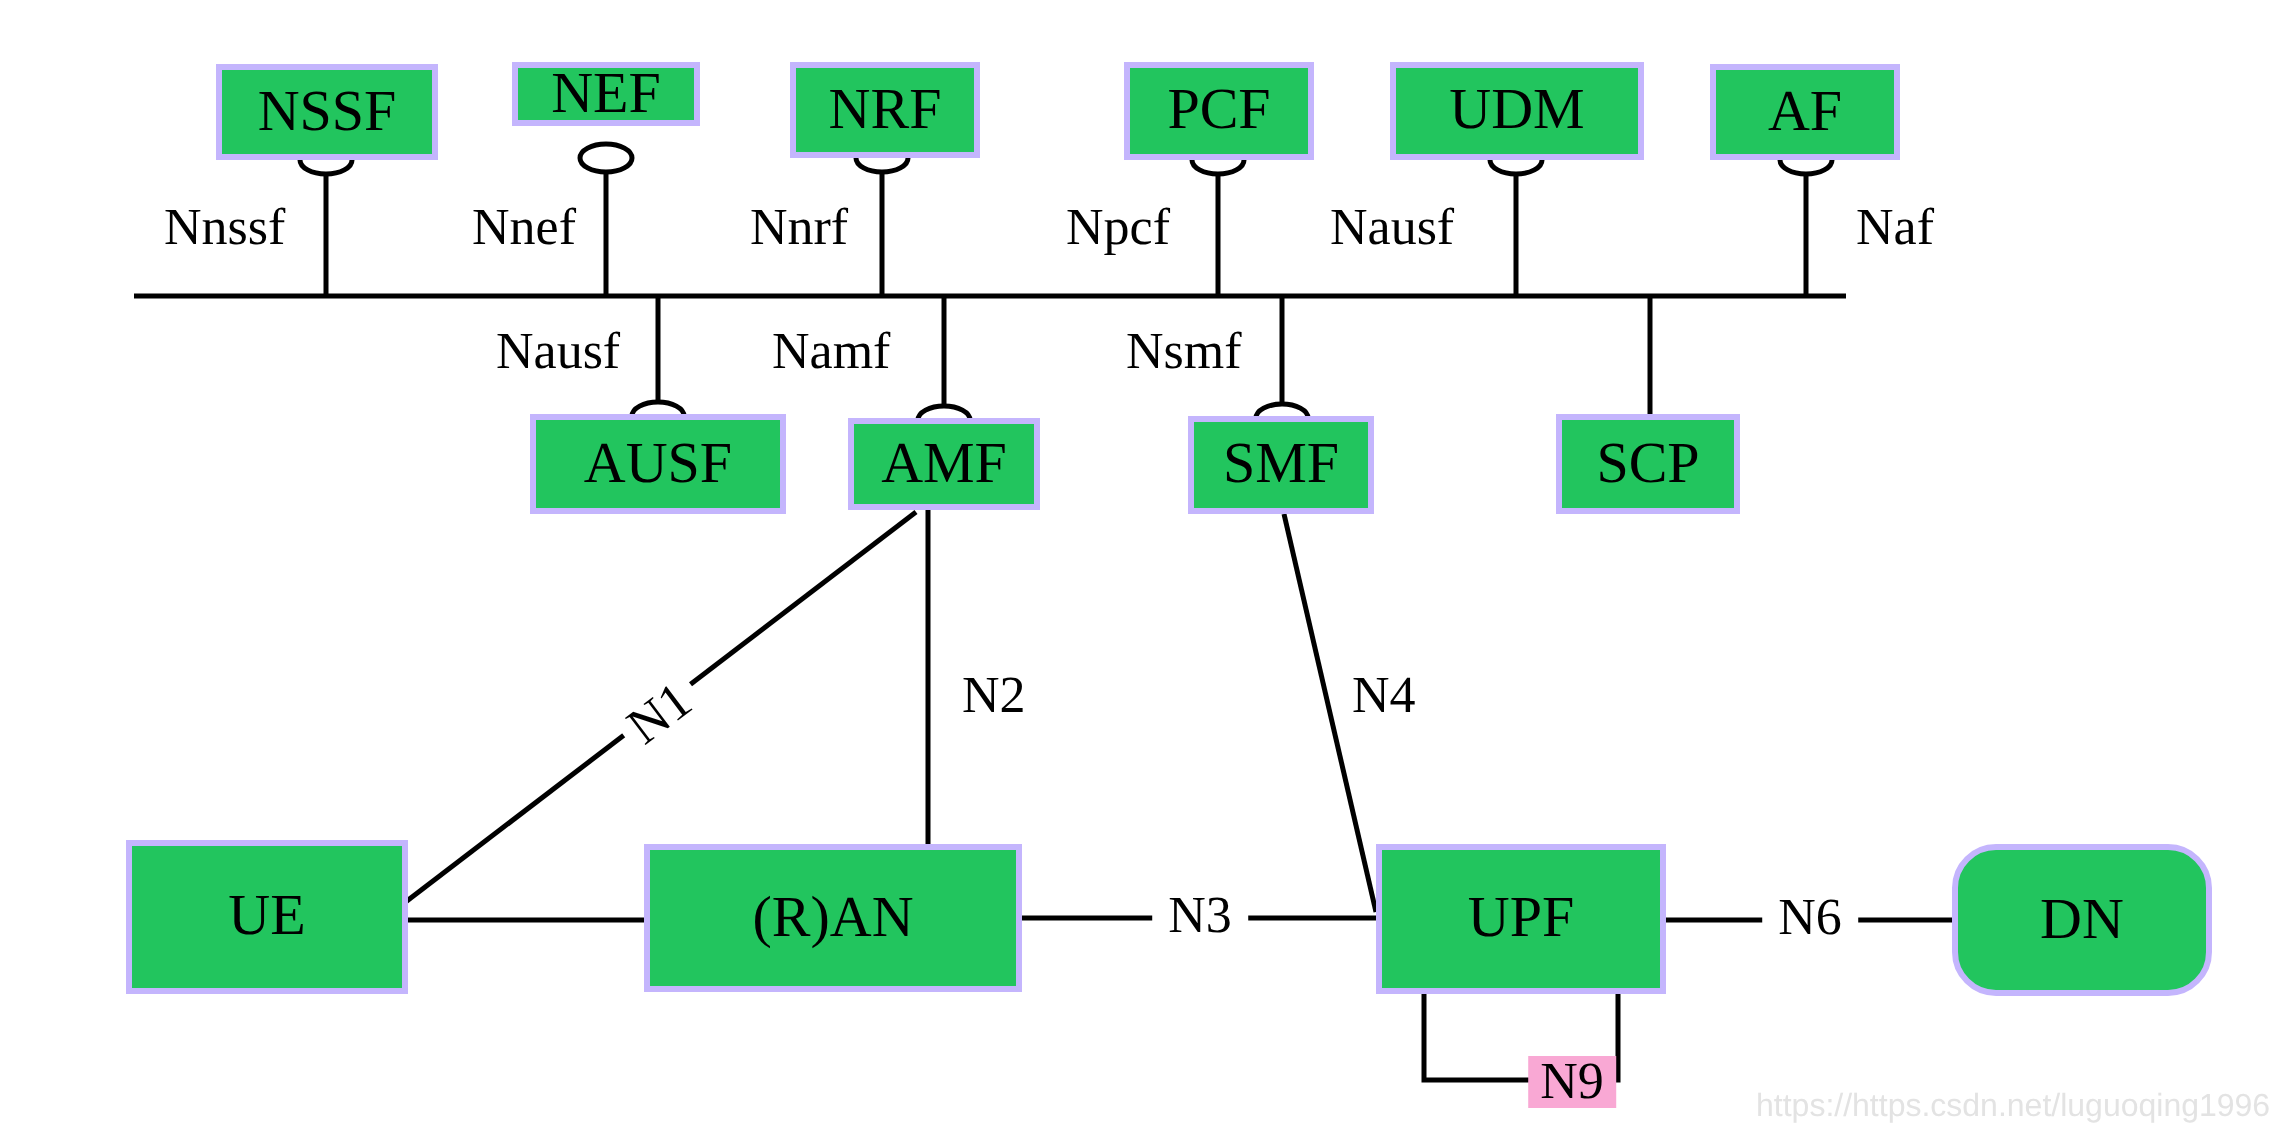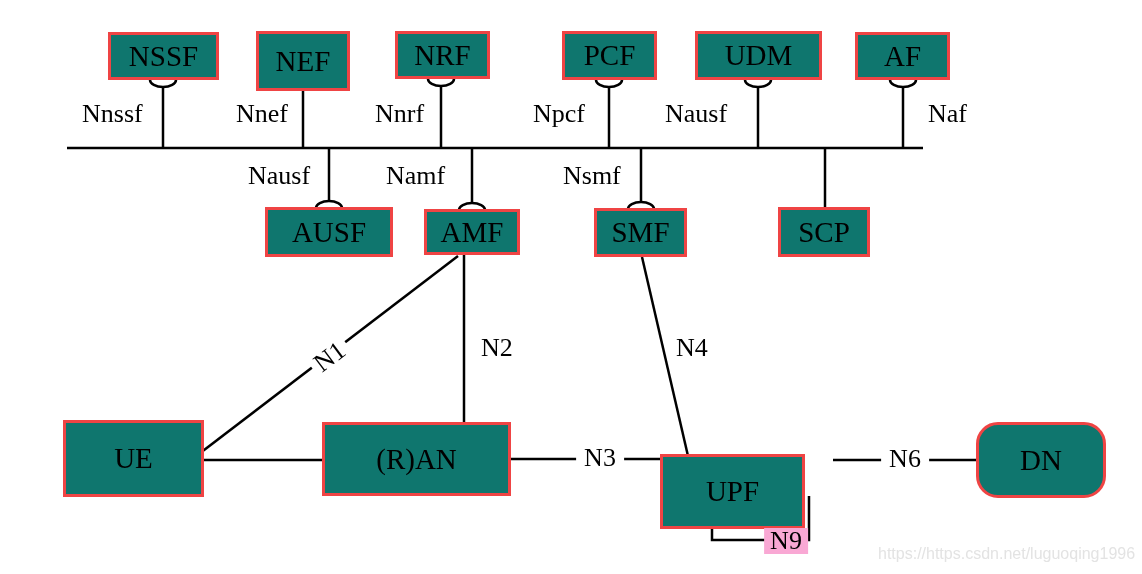--- a/index.html
+++ b/index.html
@@ -7,42 +7,42 @@
     position:relative;
     width:1142px;height:574px;
     background:#ffffff;
     font-family:"Liberation Serif", serif;
     color:#000000;
     overflow:hidden;
   }
   svg.wires{position:absolute;left:0;top:0;width:1142px;height:574px;}
   .node{
     position:absolute;
-    border:3px solid #ef4444;
-    background:#0f766e;
+    border:3px solid #c4b5fd;
+    background:#22c55e;
     display:flex;align-items:center;justify-content:center;
     font-size:29px;line-height:1;
     box-sizing:border-box;
   }
   
   .nssf{left:108px;top:32px;width:111px;height:48px;}
-  .nef {left:256px;top:31px;width:94px;height:60px;}
+  .nef {left:256px;top:31px;width:94px;height:32px;}
   .nrf {left:395px;top:31px;width:95px;height:48px;}
   .pcf {left:562px;top:31px;width:95px;height:49px;}
   .udm {left:695px;top:31px;width:127px;height:49px;}
   .af  {left:855px;top:32px;width:95px;height:48px;}
   
   .ausf{left:265px;top:207px;width:128px;height:50px;}
   .amf {left:424px;top:209px;width:96px;height:46px;}
   .smf {left:594px;top:208px;width:93px;height:49px;}
   .scp {left:778px;top:207px;width:92px;height:50px;}
   
   .ue  {left:63px; top:420px;width:141px;height:77px;}
   .ran {left:322px;top:422px;width:189px;height:74px;}
-  .upf {left:660px;top:422px;width:145px;height:75px;margin-top:32px;}
+  .upf {left:688px;top:422px;width:145px;height:75px;}
   .dn  {left:976px;top:422px;width:130px;height:76px;border-radius:22px;}
 
   .iface{
     position:absolute;
     font-size:26px;line-height:26px;
     white-space:nowrap;
   }
   .nnssf{left:82px;top:101px;}
   .nnef {left:236px;top:101px;}
   .nnrf {left:375px;top:101px;}

